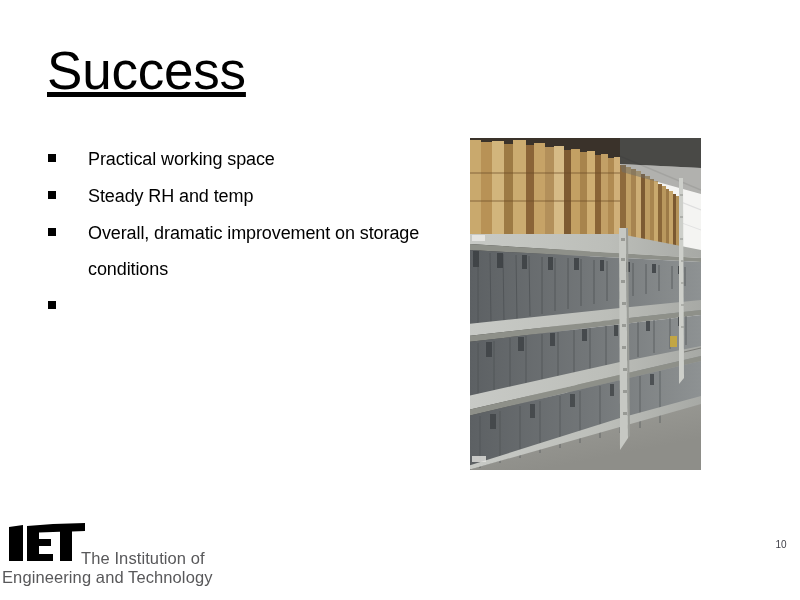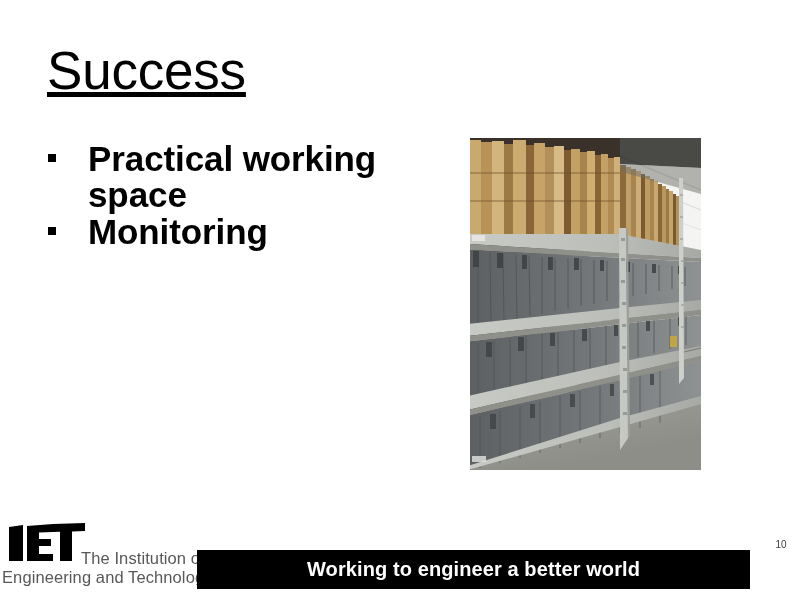--- a/index.html
+++ b/index.html
@@ -39,24 +39,24 @@
     padding-left:42px;
     margin-bottom:1px;
   }
   .bullet-marker {
     position:absolute;
     left:2px; top:13px;
     width:8px; height:8px;
     background:#000000;
   }
   .bullet-text {
-    font-size:35px;
+    font-size:18px;
     line-height:36px;
     color:#000000;
-    font-weight:700;
+    font-weight:400;
     letter-spacing:-0.1px;
   }
 
   
   #photo {
     position:absolute;
     left:470px; top:138px;
     width:231px; height:332px;
     overflow:hidden;
     background:#8a8a86;
@@ -120,26 +120,33 @@
 
   <div id="title">Success</div>
 
   <div id="bullets">
 
     <div class="bullet-item">
       <span class="bullet-marker"></span>
       <span class="bullet-text">Practical working space</span>
     </div>
 
-
-
-
     <div class="bullet-item">
       <span class="bullet-marker"></span>
-      <span class="bullet-text">Monitoring</span>
+      <span class="bullet-text">Steady RH and temp</span>
+    </div>
+
+
+    <div class="bullet-item">
+      <span class="bullet-marker"></span>
+      <span class="bullet-text">Overall, dramatic improvement on storage conditions</span>
+    </div>
+
+    <div class="bullet-item">
+      <span class="bullet-marker"></span>
     </div>
 
   </div>
 
   <div id="photo">
     <svg viewBox="0 0 231 332" preserveAspectRatio="none" xmlns="http://www.w3.org/2000/svg">
       <defs>
         <linearGradient id="ceil" x1="0" y1="0" x2="1" y2="0.4">
           <stop offset="0" stop-color="#2c2c2a"></stop>
           <stop offset="0.42" stop-color="#5f5f5c"></stop>
@@ -364,19 +371,16 @@
           <path d="M21 3 L47 1 L47 9 L33 9.6 L33 16 L45 16 L45 23 L33 23 L33 31 L47 31 L47 38 L21 38 Z"></path>
 
           <path d="M47 1 L79 0 L79 8 L66 8.4 L66 38 L54 38 L54 8.8 L47 9 Z"></path>
         </g>
       </svg>
     </div>
     <div class="logo-line" id="logo-line1">The Institution of</div>
     <div class="logo-line" id="logo-line2">Engineering and Technology</div>
   </div>
 
-  <div id="banner">
-    <span id="banner-text">Working to engineer a better world</span>
-  </div>
 
   <div id="page-number">10</div>
 
 </div>
 
 </body></html>

